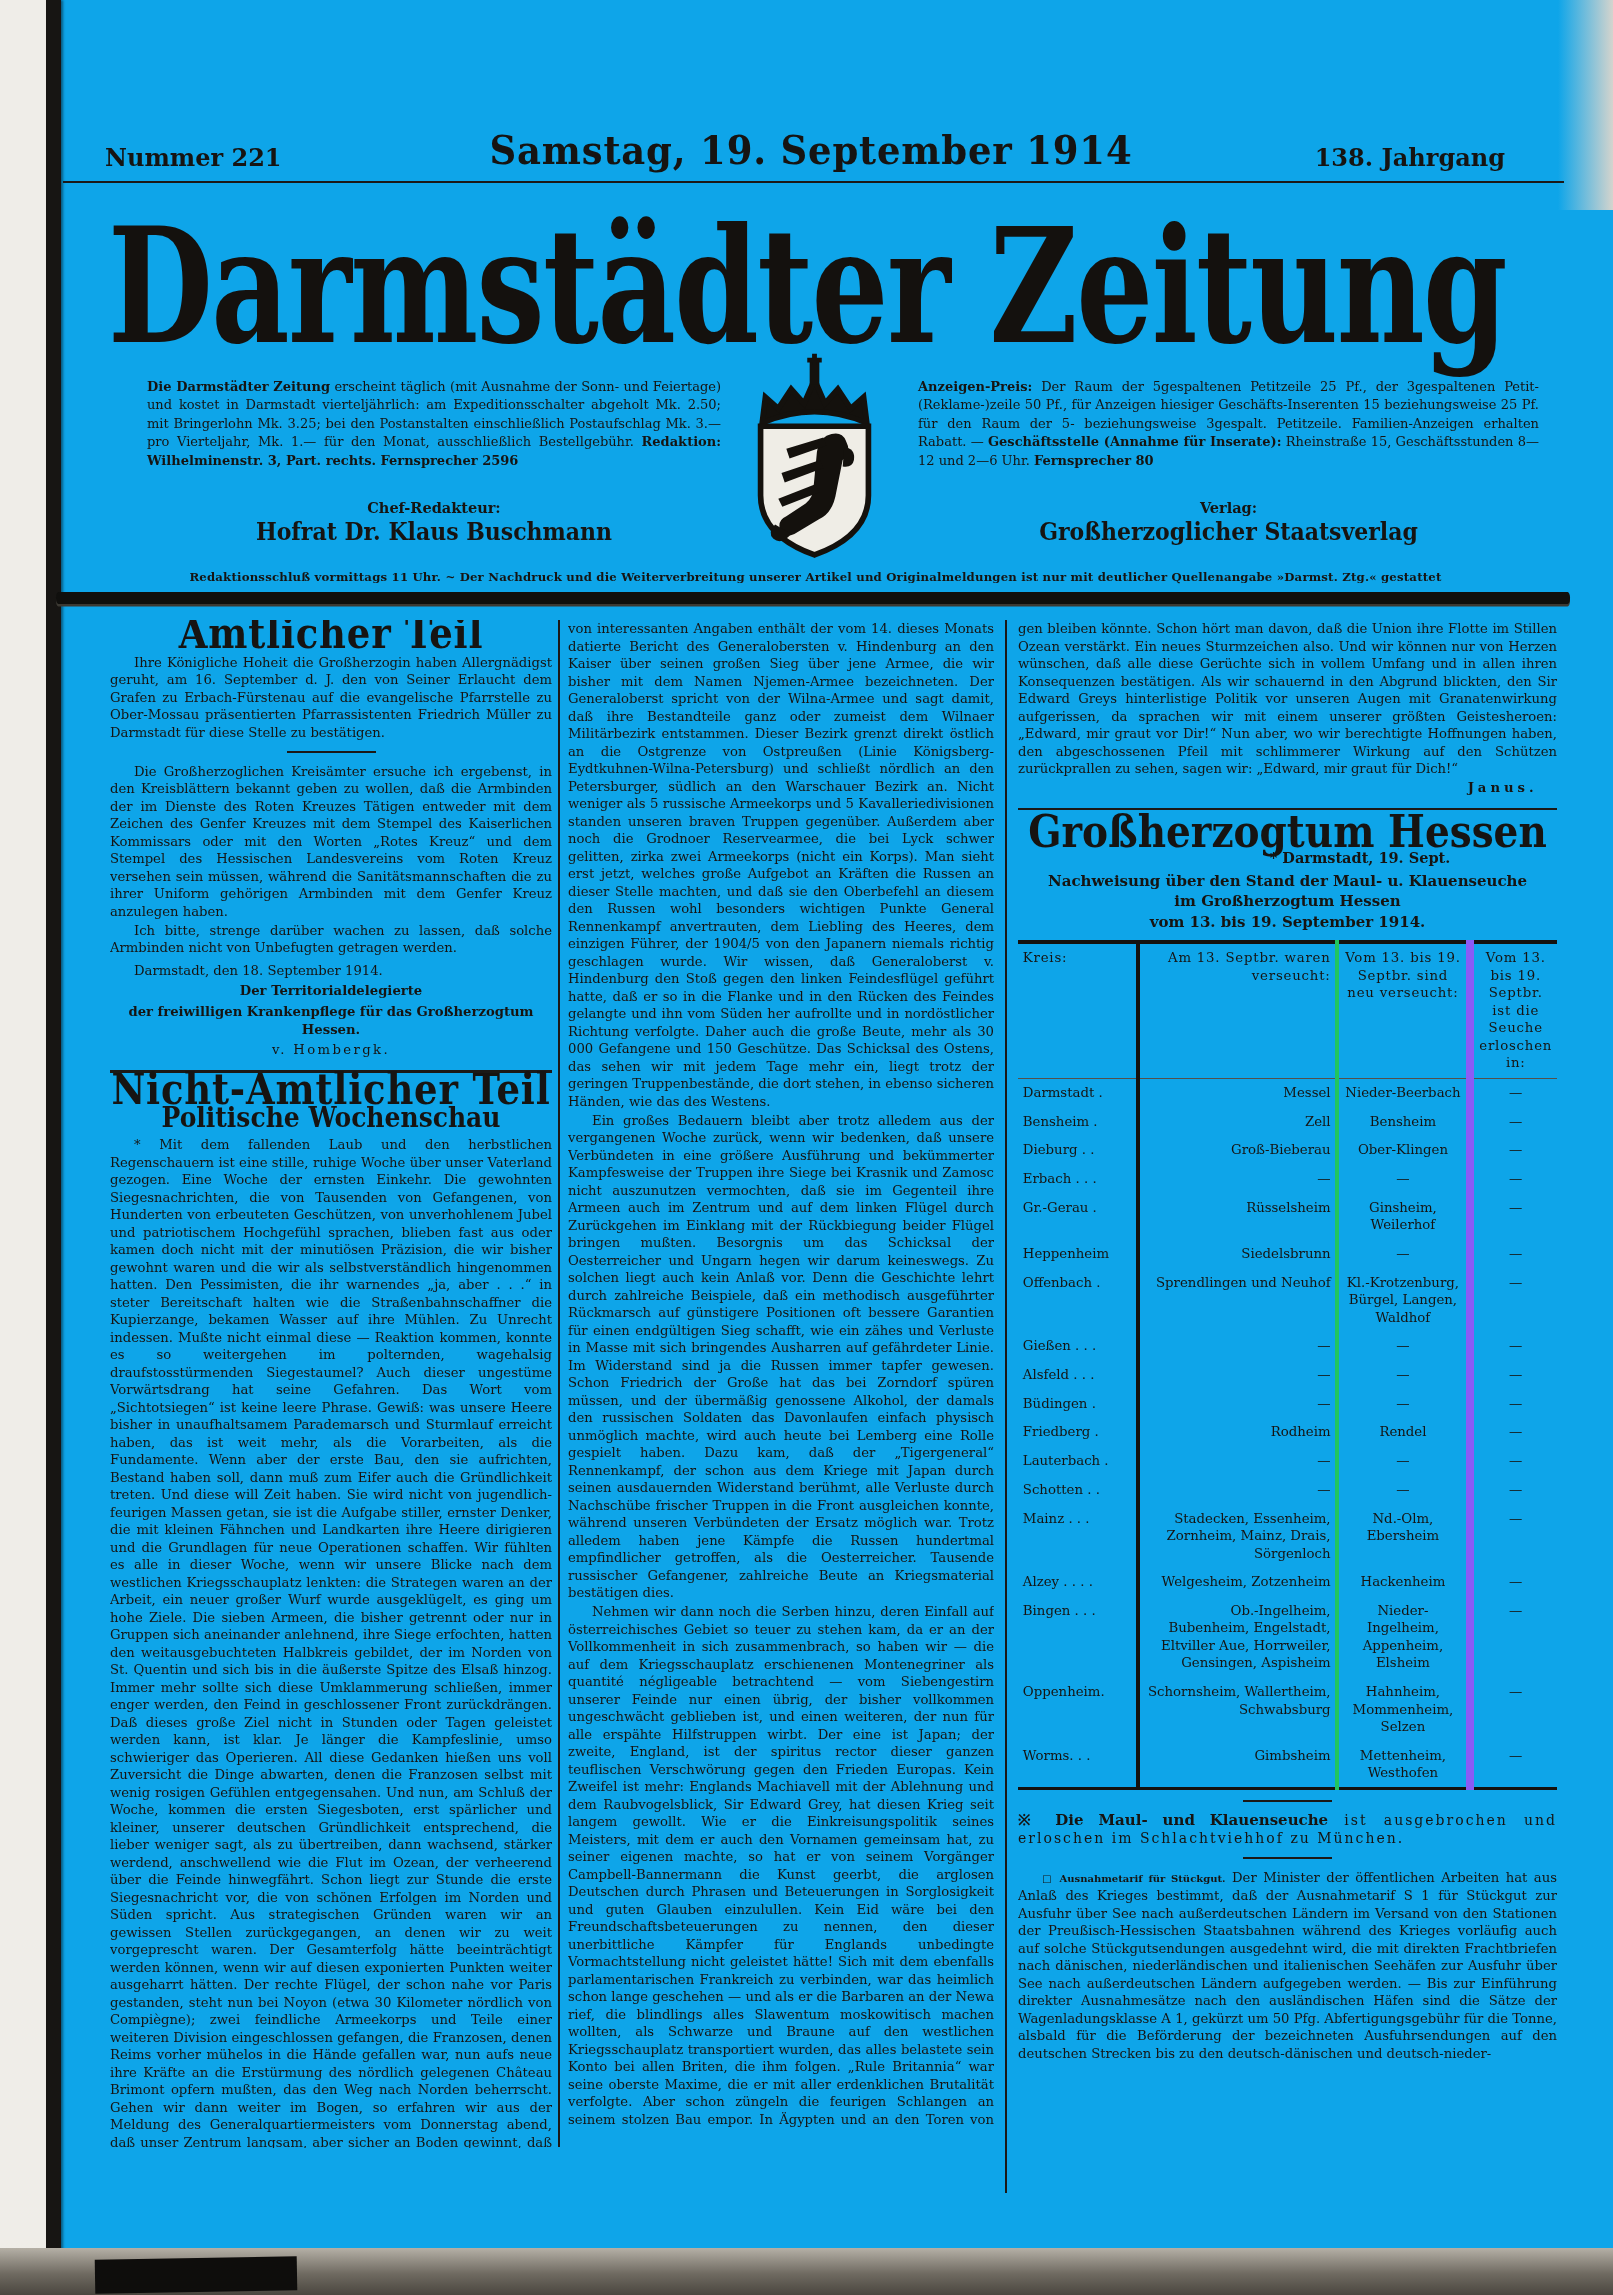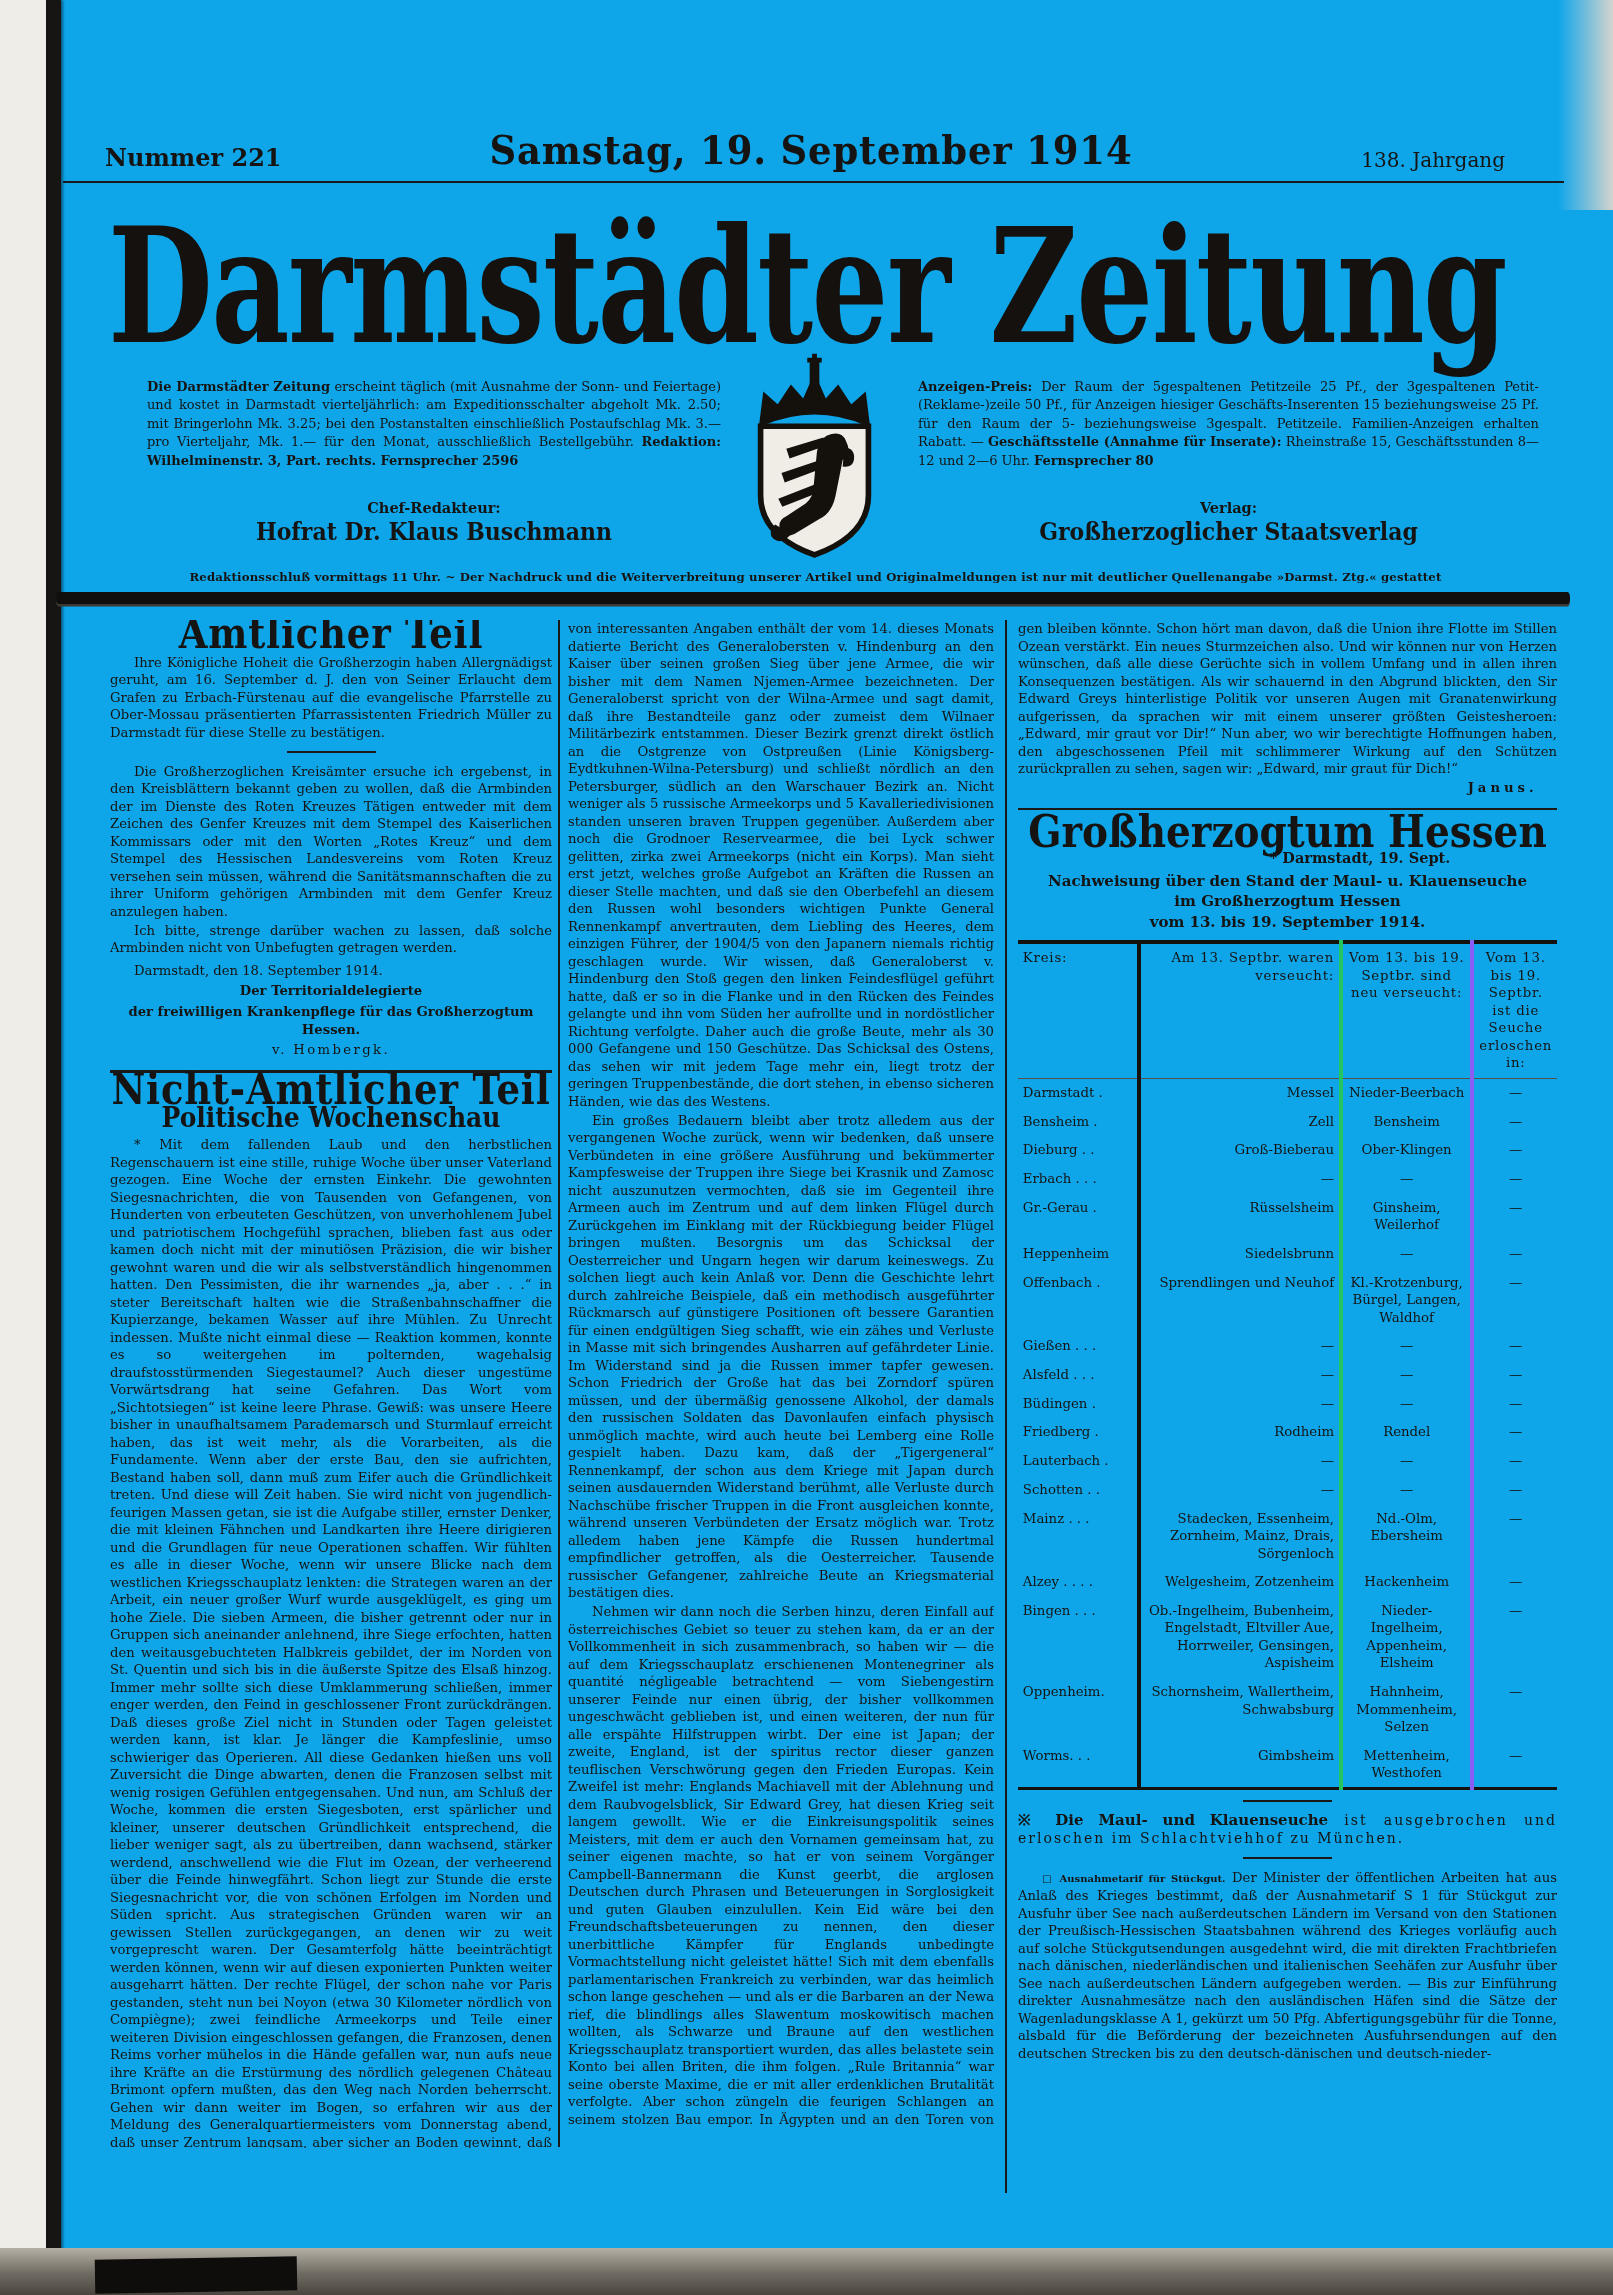--- a/index.html
+++ b/index.html
@@ -9,21 +9,21 @@
   .left-margin{position:absolute;left:0;top:0;width:46px;height:100%;background:#efede8;}
   .left-strip{position:absolute;left:46px;top:0;width:14.5px;height:100%;background:#171513;box-shadow:1.6px 0 2.4px rgba(0,0,0,.45);}
   .bottom-band{position:absolute;left:0;bottom:0;width:100%;height:47px;background:linear-gradient(#b5b0a6,#6f6a61 55%,#4a463f);}
   .bottom-blob{position:absolute;left:95px;bottom:3.2px;width:202px;height:34px;background:#0e0d0c;transform:rotate(-1deg);}
   .corner-shade{position:absolute;right:0;top:0;width:56px;height:210px;background:linear-gradient(270deg,#d8d5cd,rgba(216,213,205,0));}
 
   
   .hdr{position:absolute;top:127px;left:73px;right:65px;height:45px;}
   .hdr .issue{position:absolute;left:32px;bottom:0;font-size:24px;font-weight:bold;}
   .hdr .date{position:absolute;left:0;right:0;bottom:0;text-align:center;font-size:37px;font-weight:bold;letter-spacing:0.8px;transform:scaleY(1.05);}
-  .hdr .vol{position:absolute;right:44px;bottom:0;font-size:20px;font-weight:normal;}
+  .hdr .vol{position:absolute;right:44px;bottom:0;font-size:24px;font-weight:bold;}
   .hdr-rule{position:absolute;top:181px;left:63px;right:50px;height:2.4px;background:#1b1917;}
 
   
   .masthead{position:absolute;top:192px;left:0;width:100%;text-align:center;
             font-size:121px;font-weight:bold;letter-spacing:-1.6px;white-space:nowrap;
             transform:scaleY(1.32);transform-origin:top;color:#14110e;}
 
   
   .imprint{position:absolute;top:378px;font-size:13px;line-height:1.42;text-align:justify;}
   .imprint.left{left:147px;width:574px;}
@@ -64,21 +64,21 @@
 
   
   .h-hessen{font-size:39px;font-weight:bold;text-align:center;margin:13px 0 8px;transform:scaleY(1.15);}
   .dl-right{text-align:center;font-weight:bold;font-size:14.5px;margin:1.6px 0 4.8px;padding-left:145px;}
   .tbl-title{font-weight:bold;text-align:center;font-size:15px;line-height:1.35;}
   table.seuche{border-collapse:collapse;width:100%;margin-top:8px;border-top:4.8px solid #14120f;border-bottom:3.2px solid #14120f;}
   table.seuche th,table.seuche td{font-size:13.3px;padding:5.6px 4.8px;vertical-align:top;}
   table.seuche th{font-weight:normal;letter-spacing:0.8px;text-align:center;border-bottom:1.6px solid #54504a;}
   table.seuche .c0{width:113px;border-right:4px solid #14120f;text-align:left;}
   table.seuche .c1{width:202px;border-right:4px solid #22c55e;text-align:right;padding-left:8px;}
-  table.seuche .c2{width:121px;border-right:4px solid #8b5cf6;text-align:center;}
+  table.seuche .c2{width:121px;border-right:8px solid #8b5cf6;text-align:center;}
   table.seuche .c3{text-align:center;}
   .notice{margin-top:11.3px;font-size:14px;letter-spacing:2px;text-align:justify;}
   .notice b{letter-spacing:0;font-size:15px;}
   .tariff{margin-top:11.3px;}
   .tariff b{font-size:10px;}
 </style>
 </head>
 <body>
 
 <div id="page">

